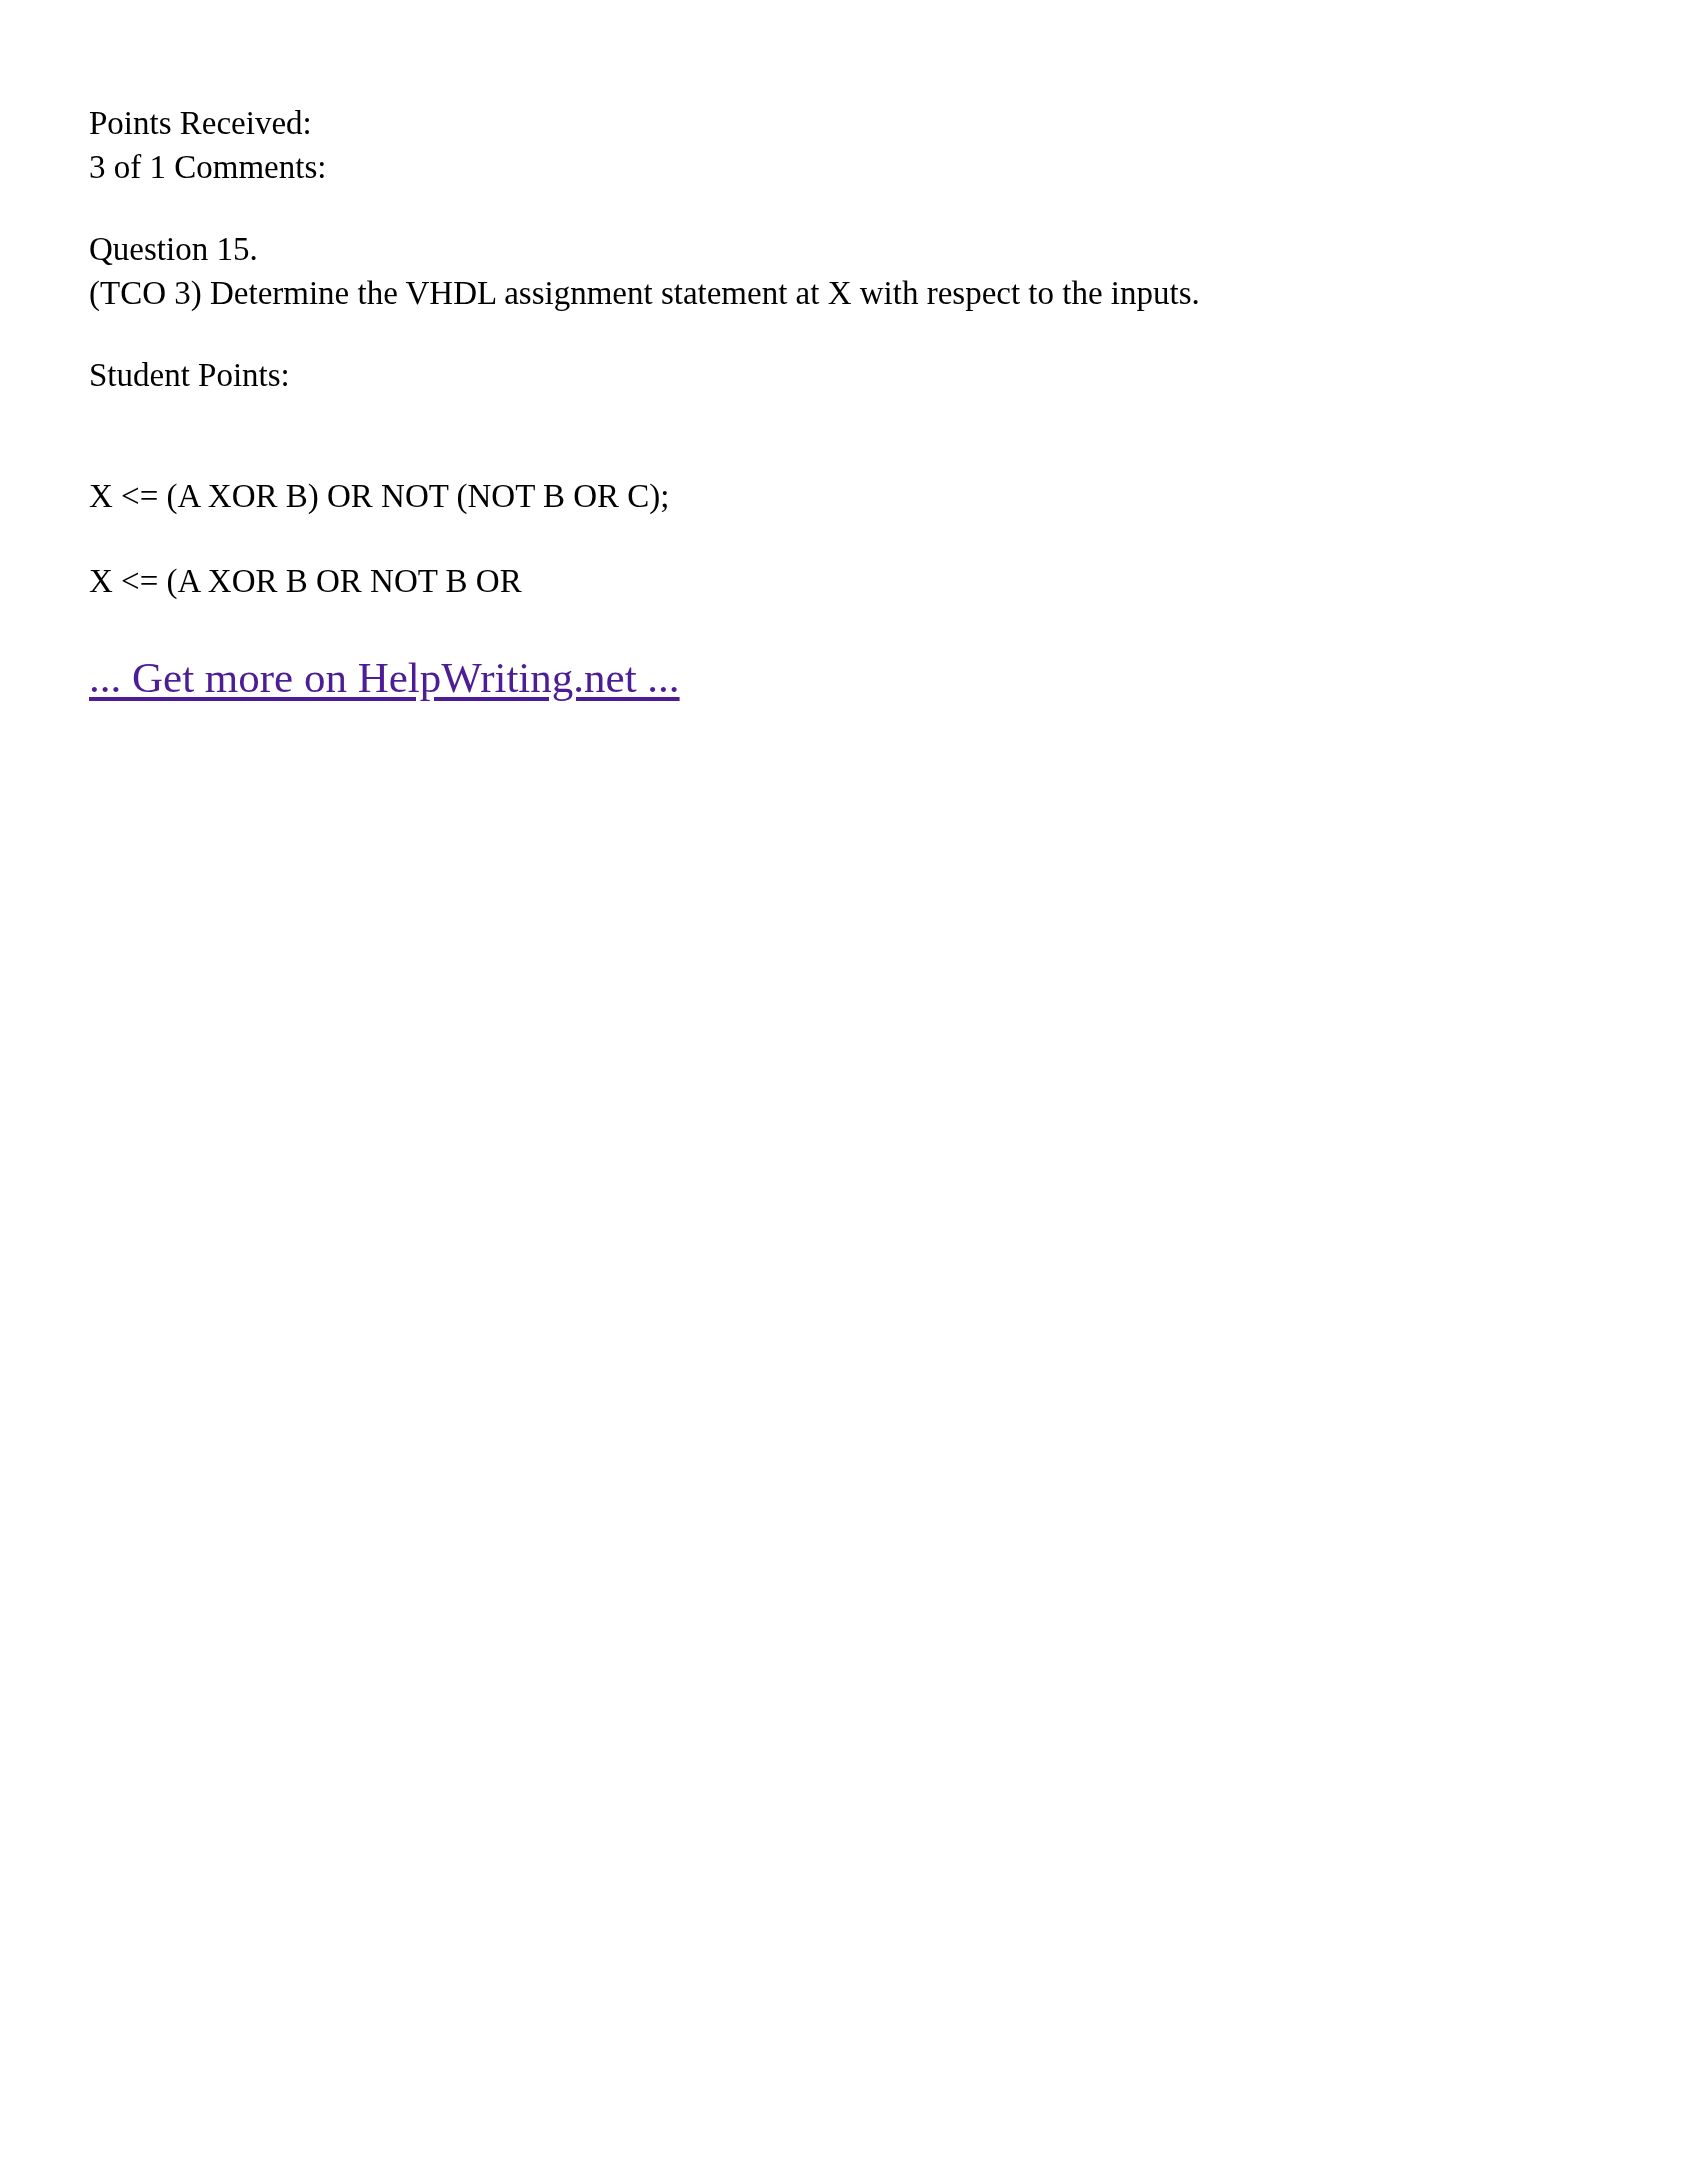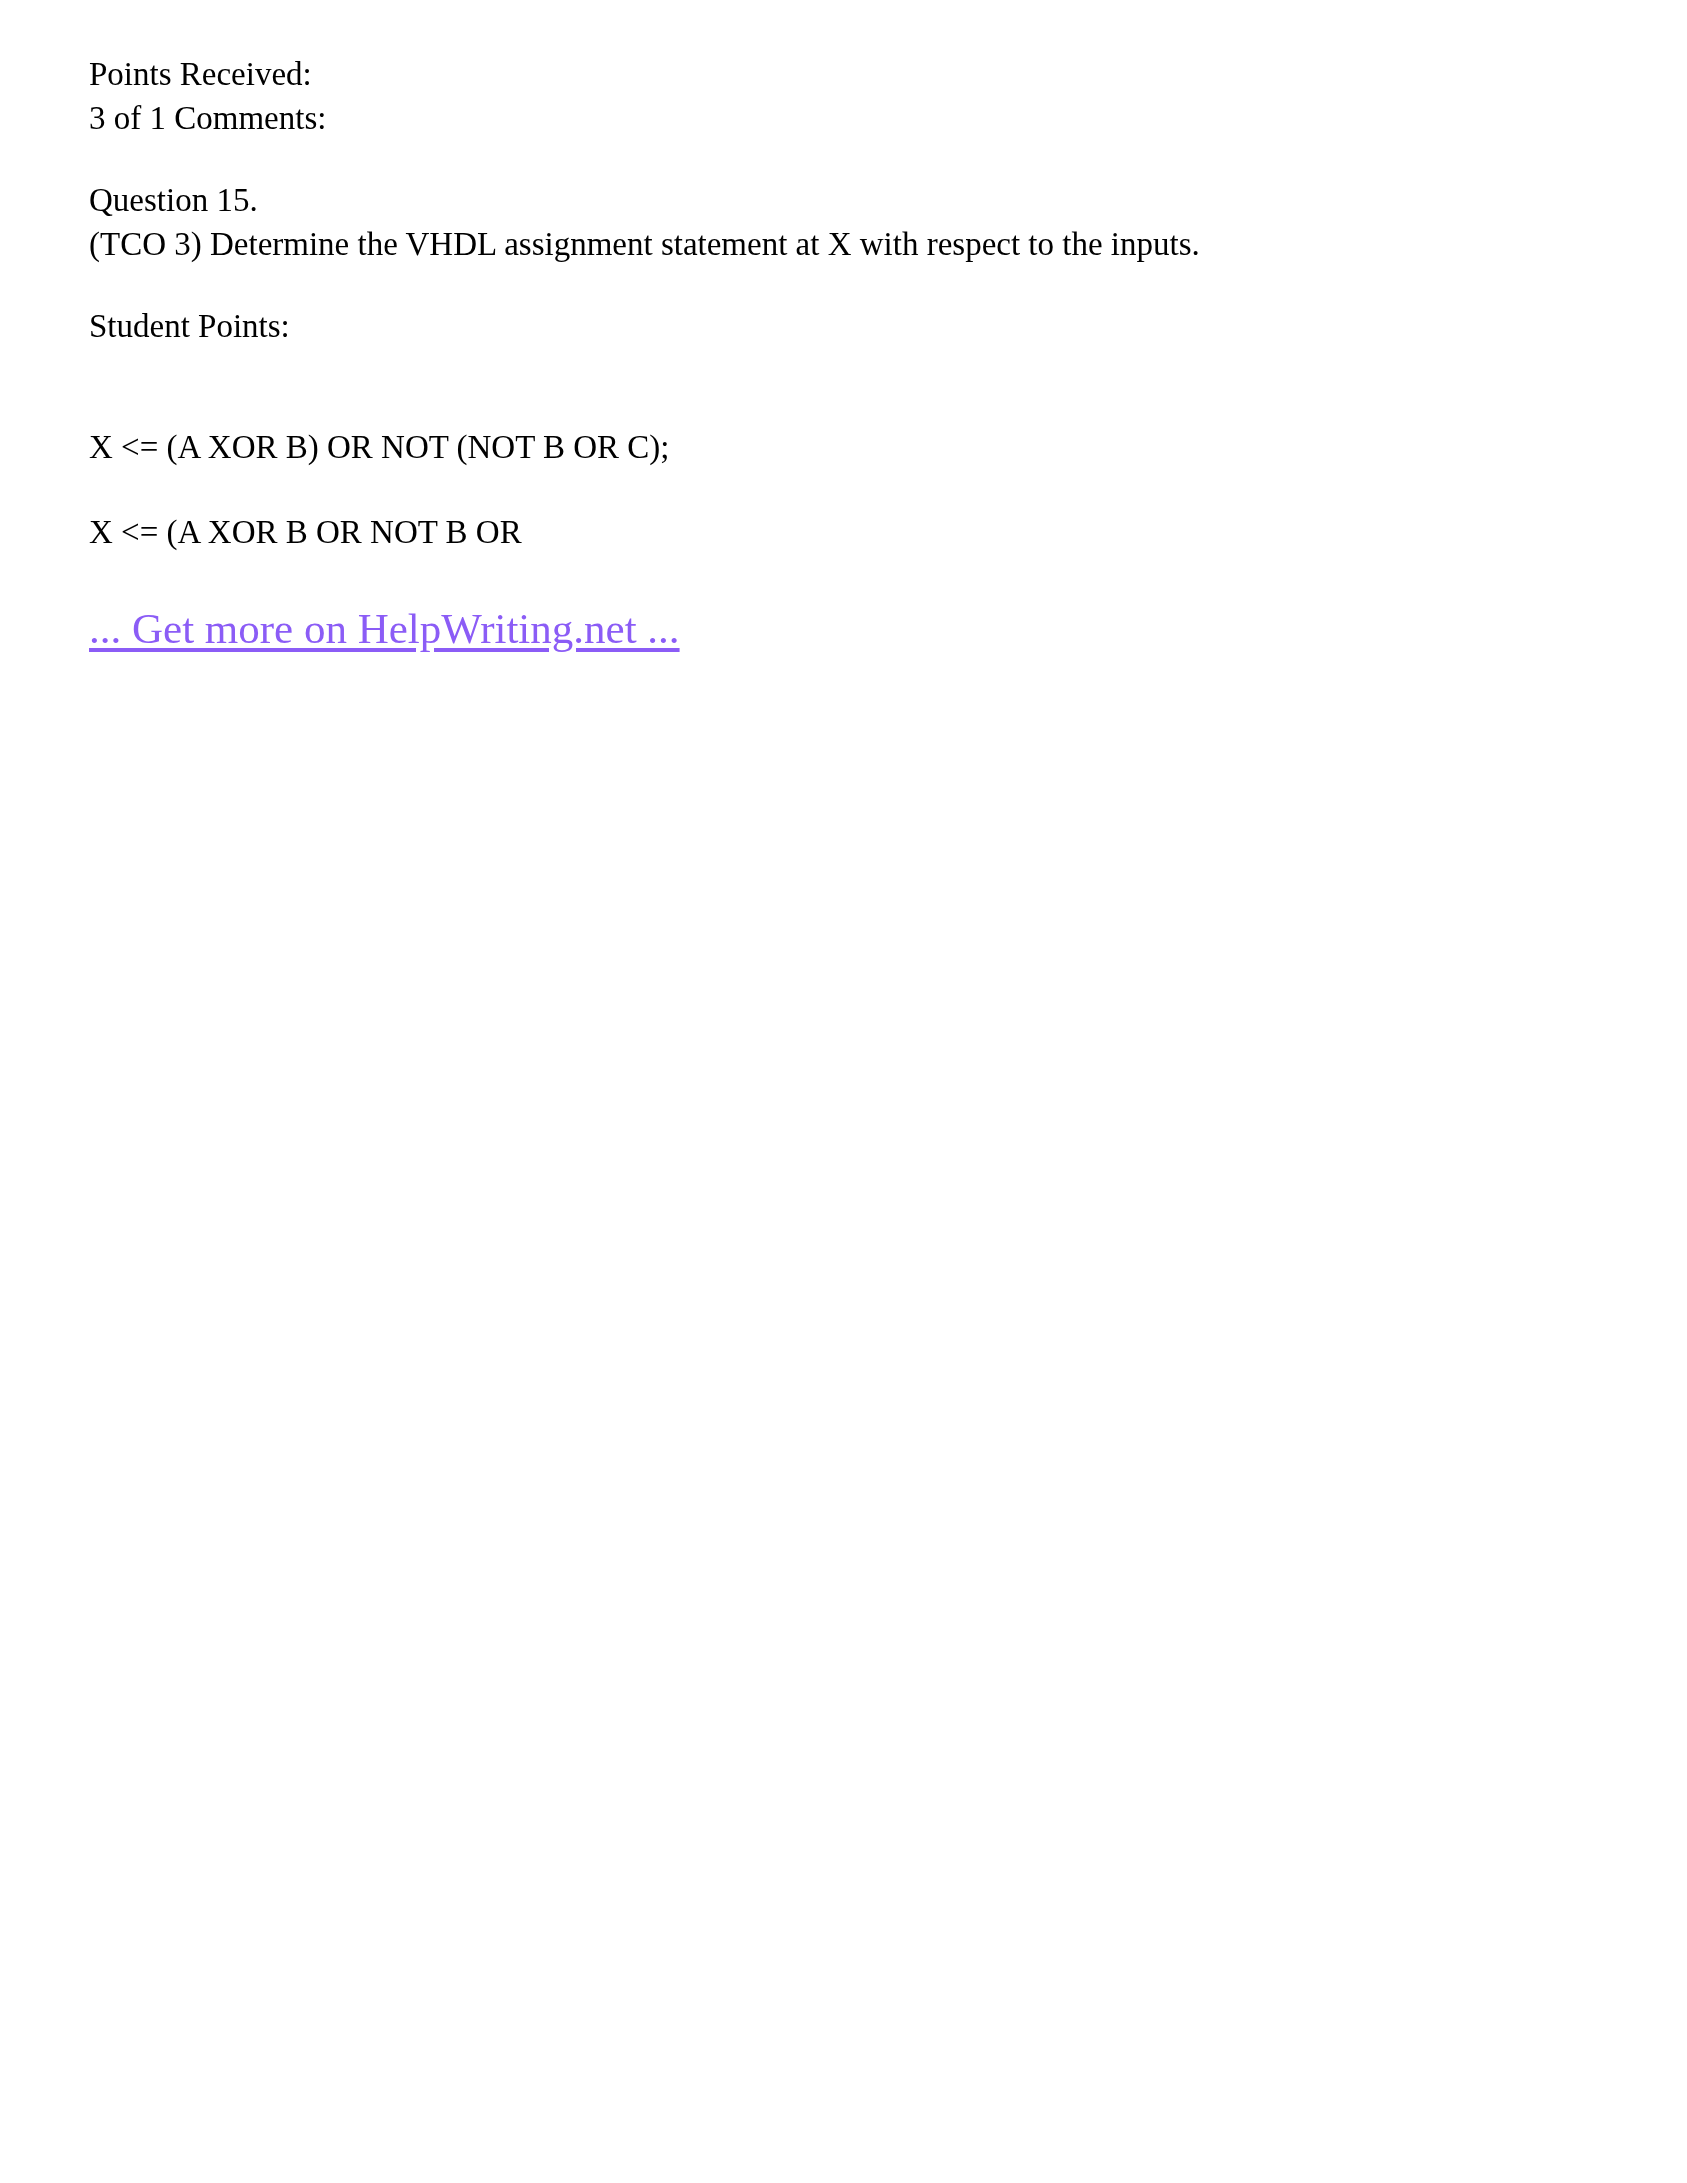--- a/index.html
+++ b/index.html
@@ -13,21 +13,21 @@
     font-family: "Liberation Serif", serif;
     color: #000000;
     -webkit-font-smoothing: antialiased;
   }
   .page {
     position: relative;
     width: 1687px;
     height: 1896px;
     background: #ffffff;
     box-sizing: border-box;
-    padding: 52px 0 0 89px;
+    padding: 101px 0 0 89px;
   }
   .doc-body {
     width: 1450px;
   }
   .line {
     font-size: 33px;
     line-height: 44px;
     white-space: pre-wrap;
     color: #000000;
   }
@@ -46,21 +46,21 @@
     margin-bottom: 41px;
     color: #000000;
     margin-top: 36px;
   }
   .promo {
     margin-top: 48px;
   }
   .promo-link {
     font-size: 43px;
     line-height: 53px;
-    color: #8b5cf6;
+    color: #4c1d95;
     text-decoration: underline;
     text-underline-offset: 5px;
     cursor: pointer;
     display: inline-block;
   }
 </style>
 </head>
 <body>
 
 <div class="page">

